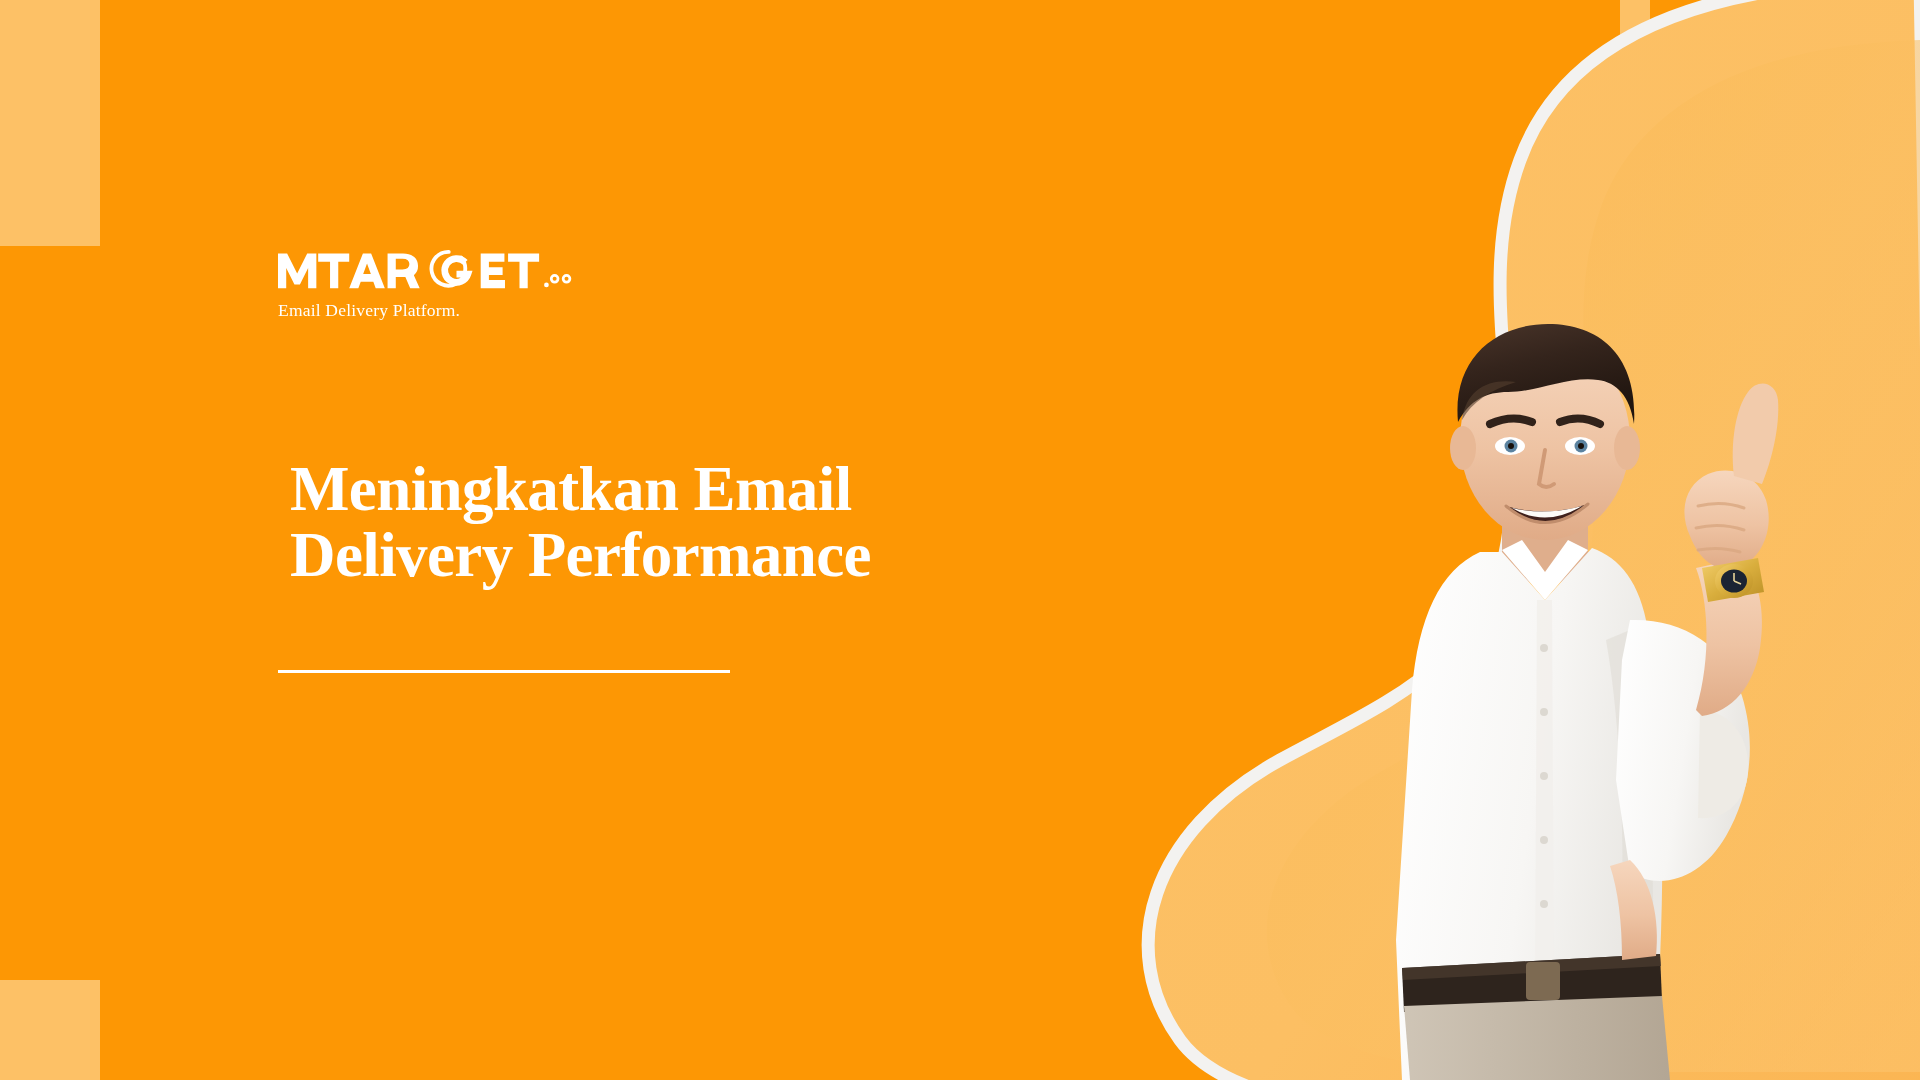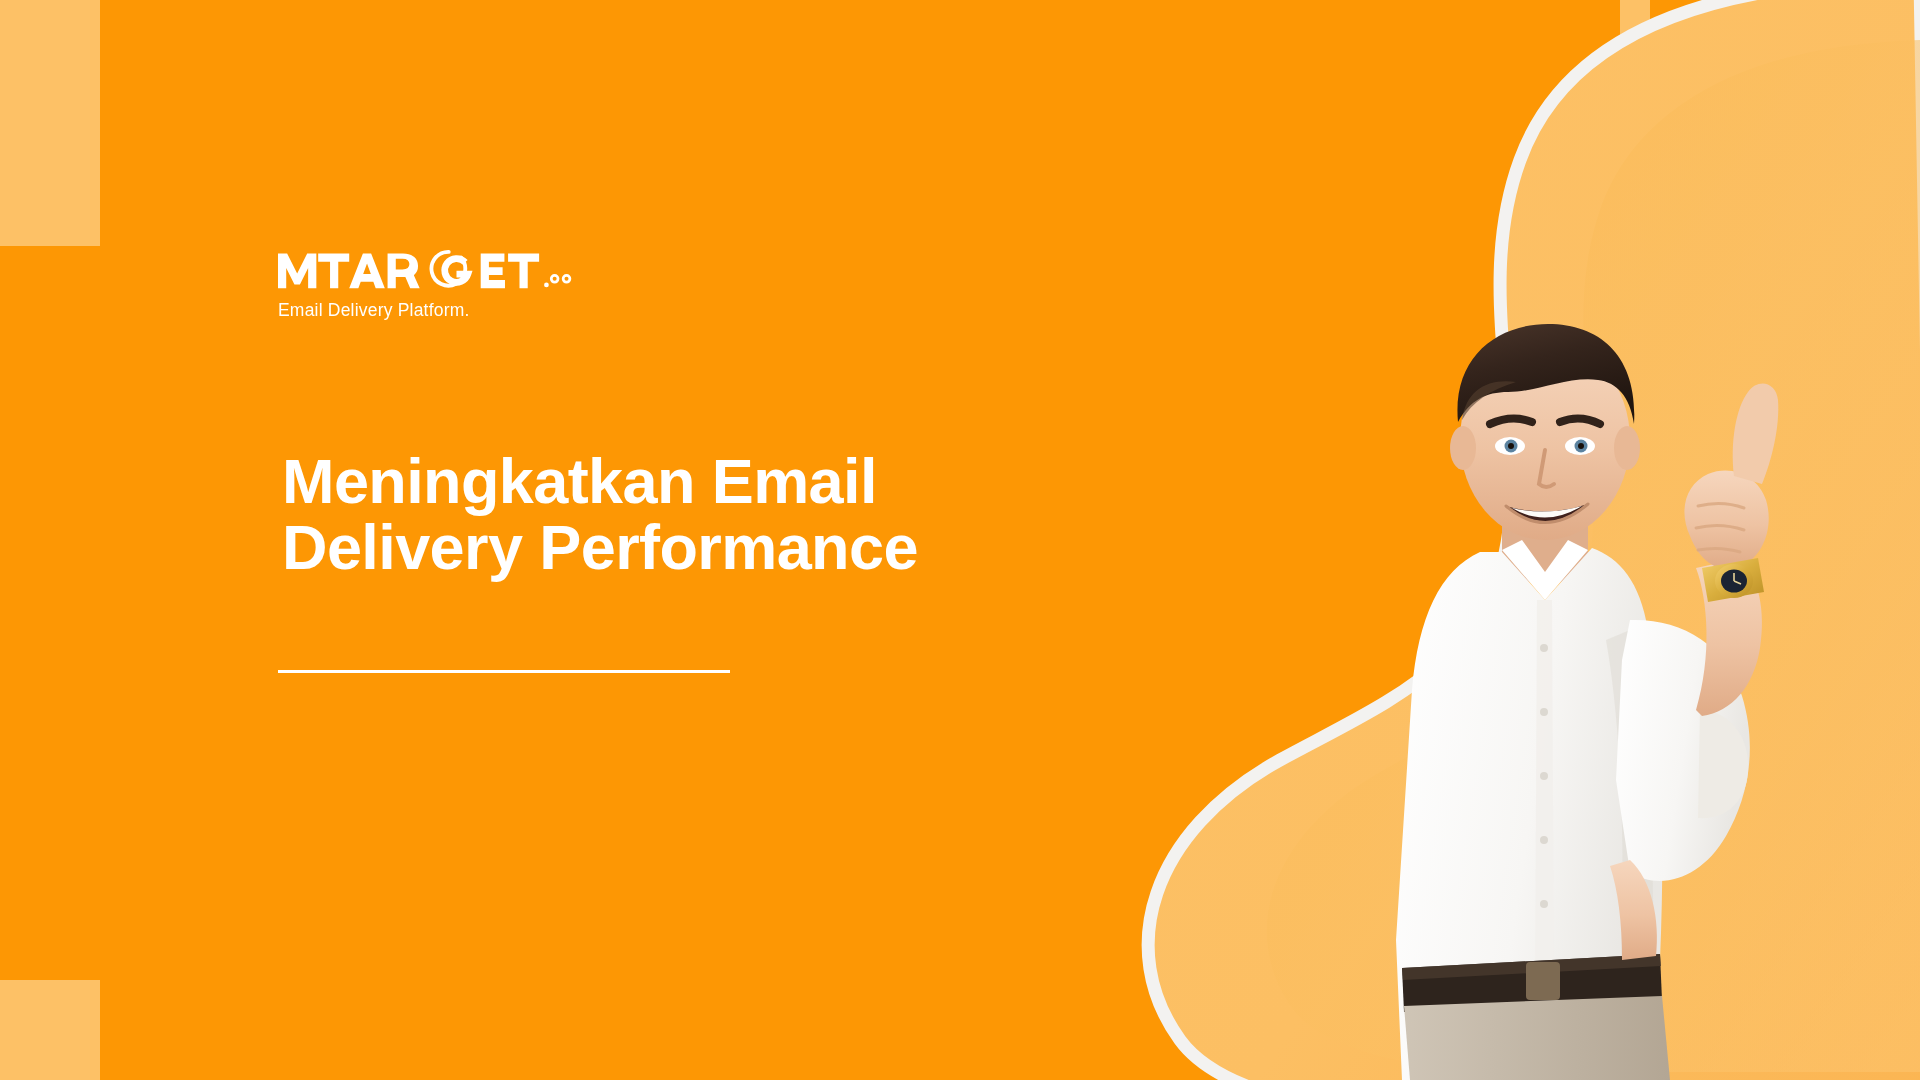--- a/index.html
+++ b/index.html
@@ -7,21 +7,21 @@
     margin: 0;
     padding: 0;
     background: #ffffff;
   }
   #stage {
     position: relative;
     width: 1920px;
     height: 1080px;
     overflow: hidden;
     background: #6d28d9;
-    font-family: Liberation Sans, sans-serif;
+    font-family: Liberation Serif, serif;
   }
 
   
   .bg-base {
     position: absolute;
     inset: 0;
     background: #fd9704;
   }
 
   
@@ -100,21 +100,21 @@
     letter-spacing: 0.2px;
     font-weight: 400;
     line-height: 1;
   }
 
   
   .headline {
     position: absolute;
     top: 445px;
     left: 0;
-    margin: 4px;
+    margin: 12px;
     color: #ffffff;
     font-size: 63px;
     font-weight: 700;
     line-height: 1.04;
     letter-spacing: -0.6px;
     width: 760px;
   }
   .headline .line { display: block; }
 
   

